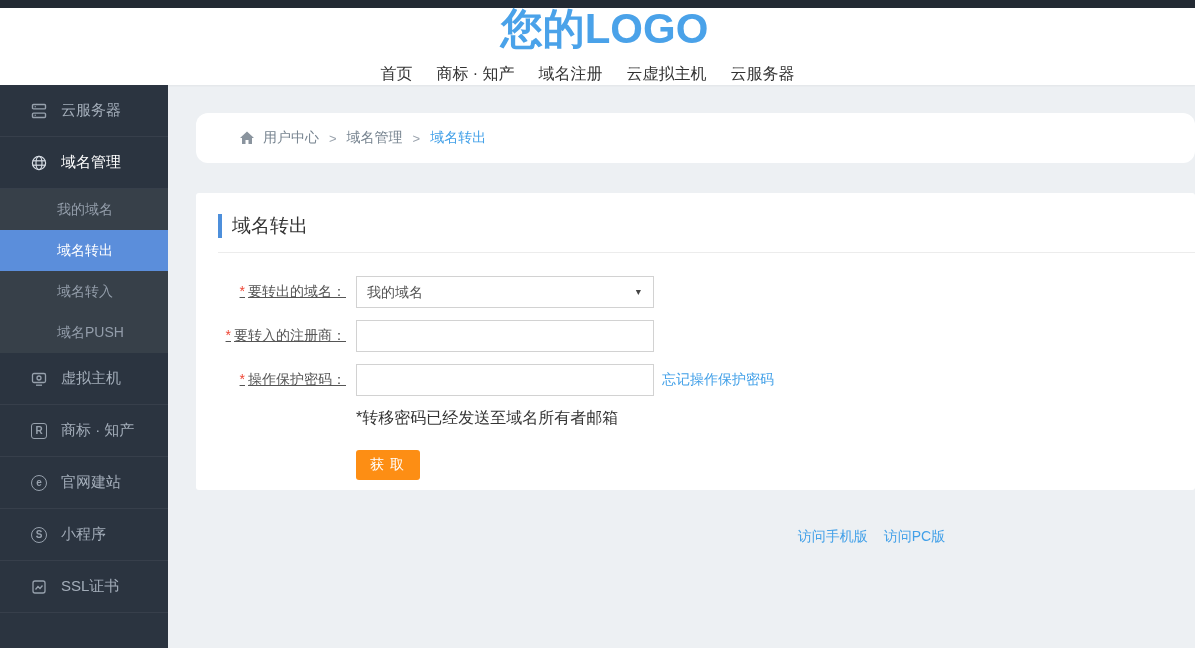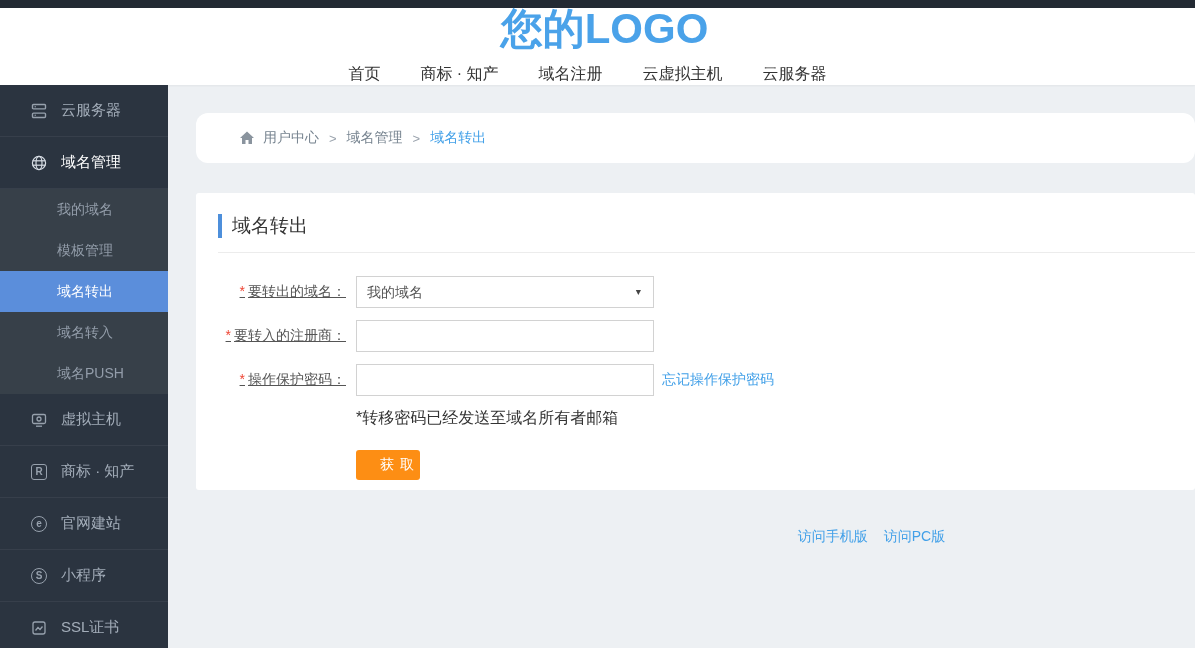--- a/index.html
+++ b/index.html
@@ -19,21 +19,21 @@
   .header {
     position:absolute; top:8px; left:0; width:100%; height:77px;
     background:#fff; display:flex; align-items:center; justify-content:space-between;
     box-shadow:0 1px 2px rgba(0,0,0,.05);
     flex-direction:column;
   }
   .logo {
     margin-left:14px; font-size:42px; font-weight:bold; color:#4aa2e9;
     letter-spacing:0; cursor:pointer; line-height:1;
   }
-  .nav { display:flex; gap:40px; margin-right:20px; font-size:16px; color:#333; }
+  .nav { display:flex; gap:24px; margin-right:20px; font-size:16px; color:#333; }
   .nav-item { cursor:pointer; white-space:nowrap; }
 
   
   .sidebar {
     position:absolute; left:0; top:85px; width:168px; height:563px;
     background:#2b3440; overflow:hidden;
   }
   .side-item {
     height:52px; display:flex; align-items:center; padding-left:30px;
     color:#a3adb9; font-size:15px; cursor:pointer;
@@ -91,21 +91,21 @@
   select.form-control { appearance:none; -webkit-appearance:none; border-radius:0; }
   .dropdown-arrow {
     position:absolute; right:10px; top:50%; transform:translateY(-50%) scale(.8);
     font-size:11px; color:#444; pointer-events:none;
   }
   .field-link { margin-left:8px; font-size:14px; color:#42a0e8; text-decoration:none; cursor:pointer; }
   .note { margin:12px 0 0 160px; font-size:16px; color:#333; }
   .submit-btn {
     margin:21px 0 0 160px; width:64px; height:30px; background:#fd8e14; color:#fff;
     border:none; border-radius:3px; font-size:14px; letter-spacing:6px; text-indent:4px;
-    cursor:pointer; font-family:inherit; display:block;text-align:right;
+    cursor:pointer; font-family:inherit; display:block;
   }
 
   .footer-links { margin-top:38px; text-align:center; font-size:14px; }
   .footer-links .inner { display:inline-block; transform:translateX(190px); }
   .footer-link { color:#42a0e8; text-decoration:none; margin:0 6px; cursor:pointer; }
 </style>
 </head>
 <body>
 
 <div class="top-strip"></div>
@@ -142,21 +142,20 @@
         <ellipse cx="9" cy="9" rx="3" ry="6.6"></ellipse>
         <line x1="2.6" y1="6.8" x2="15.4" y2="6.8"></line>
         <line x1="2.6" y1="11.2" x2="15.4" y2="11.2"></line>
       </svg>
     </span>
     <span>域名管理</span>
   </div>
 
   <div class="submenu">
     <div class="sub-item">我的域名</div>
-    <div class="sub-item">模板管理</div>
     <div class="sub-item active">域名转出</div>
     <div class="sub-item">域名转入</div>
     <div class="sub-item">域名PUSH</div>
   </div>
 
   <div class="side-item">
     <span class="icon">
       <svg width="18" height="18" viewBox="0 0 18 18" fill="none" stroke="#97a1ad" stroke-width="1.3">
         <rect x="2.5" y="3.5" width="13" height="9" rx="1.5"></rect>
         <circle cx="9" cy="8" r="2"></circle>

